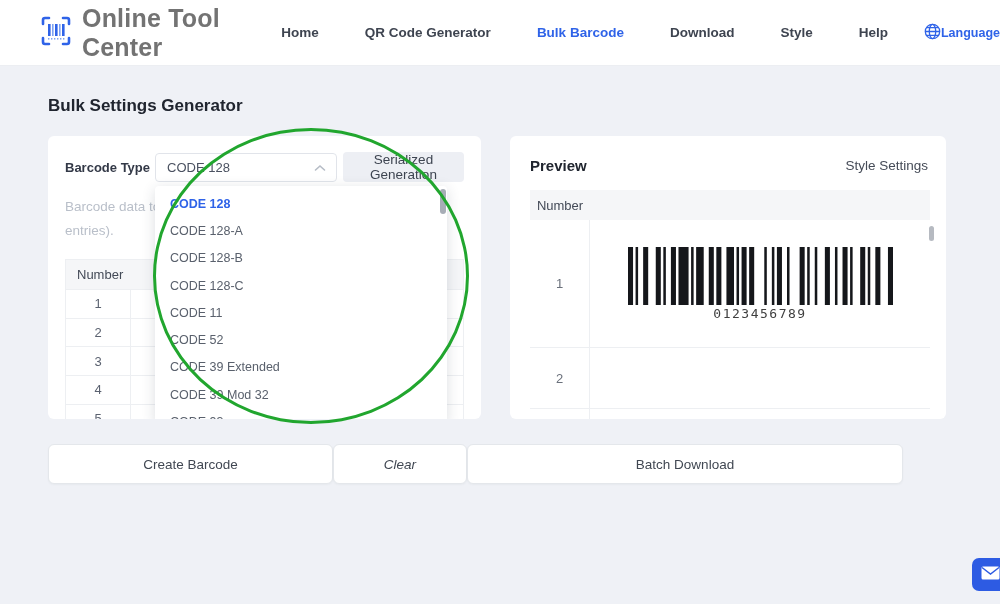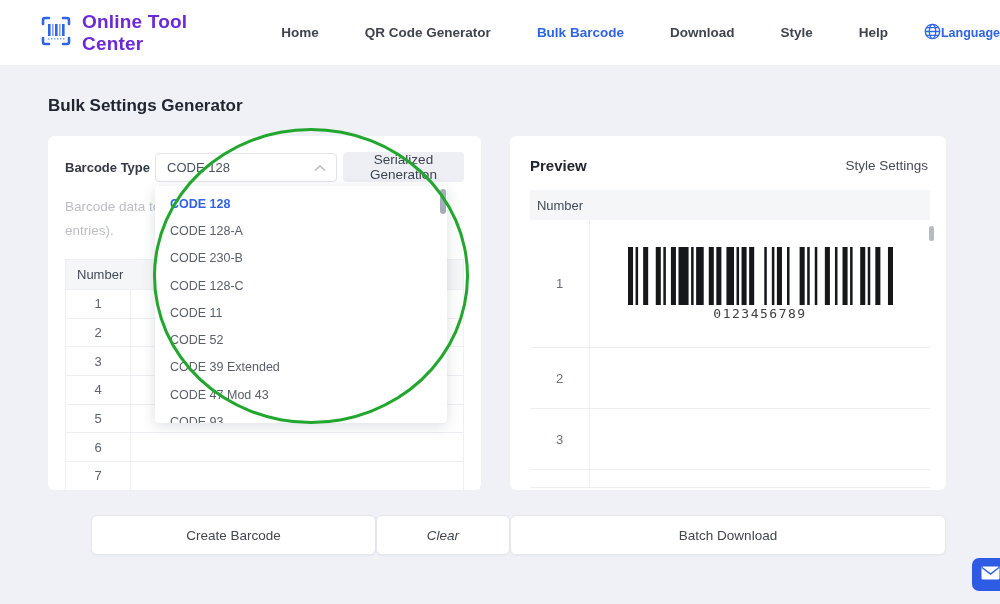--- a/index.html
+++ b/index.html
@@ -9,31 +9,31 @@
     background:#eff1f6;
     color:#2b313c;
     position:relative;
   }
   
   .header {
     height:65px; background:#ffffff; display:flex; align-items:center;
     padding-left:40px; position:relative; box-shadow:0 1px 0 #eceef2;
   }
   .brand { display:flex; align-items:center; gap:10px; }
-  .brand-name { font-size:19px; font-weight:800; color:#6d28d9; letter-spacing:.2px; }
+  .brand-name { font-size:25px; font-weight:800; color:#737373; letter-spacing:.2px; }
   .nav { display:flex; align-items:center; margin-left:58px; gap:46px; }
   .nav-item { font-size:13.5px; font-weight:700; color:#3e4450; cursor:pointer; white-space:nowrap; }
   .nav-item.active { color:#2f63e8; }
   .lang { display:flex; align-items:center; margin-left:36px; color:#2f63e8;
           font-size:12.5px; font-weight:700; cursor:pointer; white-space:nowrap; }
   
   .main { width:898px; margin:0 auto 0 48px; }
   .page-title { font-size:17px; font-weight:800; color:#20252f; margin-top:31px; }
   .panels { display:flex; gap:29px; margin-top:20px; }
-  .panel { background:#ffffff; border-radius:6px; height:354px; position:relative; overflow:hidden; }
+  .panel { background:#ffffff; border-radius:6px; height:283px; position:relative; overflow:hidden; }
   .panel-left { width:433px; }
   .panel-right { width:436px; }
   
   .type-row { display:flex; align-items:center; margin:16px 17px 0 17px; }
   .type-label { font-size:13px; font-weight:700; color:#333947; width:90px; }
   .type-select {
     width:182px; height:29px; border:1px solid #e1e4ea; border-radius:4px; background:#fff;
     display:flex; align-items:center; padding:0 10px 0 11px; cursor:pointer;
   }
   .type-select .val { font-size:13px; color:#4a5160; flex:1; }
@@ -75,21 +75,21 @@
             font-size:13px; color:#6a707b; border-right:1px solid #edeff2; }
   .pv-cell { flex:1; display:flex; flex-direction:column; align-items:center; justify-content:center; }
   .row-tall { height:128px; }
   .row-mid { height:61px; }
   .row-stub { height:18px; }
   .bc-value { font-family:"DejaVu Sans Mono", monospace; font-size:13px; color:#404040;
               letter-spacing:1.5px; margin-top:1px; }
   .pv-thumb { position:absolute; right:12px; top:90px; width:5px; height:15px;
               background:#b6bac1; border-radius:3px; cursor:pointer; }
   
-  .actions { display:flex; margin-top:25px; justify-content:flex-end; }
+  .actions { display:flex; margin-top:25px; justify-content:flex-start; }
   .action-btn {
     height:40px; background:#fff; border:1px solid #e4e7eb; border-radius:6px;
     font-family:inherit; font-size:13.5px; color:#40475200; color:#404752; cursor:pointer;
     box-shadow:0 1px 2px rgba(30,40,60,.04);
   }
   .btn-create { width:285px; }
   .btn-clear { width:134px;font-style:italic; }
   .btn-batch { width:436px; }
   
   .annotation-ellipse {
@@ -214,26 +214,26 @@
         </div>
         <div class="lt-row">
           <div class="lt-num">8</div>
             <div class="lt-data"></div>
         </div>
       </div>
 
       <div class="dropdown">
         <div class="dd-item selected">CODE 128</div>
         <div class="dd-item">CODE 128-A</div>
-        <div class="dd-item">CODE 230-B</div>
+        <div class="dd-item">CODE 128-B</div>
         <div class="dd-item">CODE 128-C</div>
         <div class="dd-item">CODE 11</div>
         <div class="dd-item">CODE 52</div>
         <div class="dd-item">CODE 39 Extended</div>
-        <div class="dd-item">CODE 47 Mod 43</div>
+        <div class="dd-item">CODE 39 Mod 32</div>
         <div class="dd-item">CODE 93</div>
         <div class="dd-thumb"></div>
       </div>
     </div>
 
     <div class="panel panel-right">
       <div class="preview-head">
         <span class="preview-title">Preview</span>
         <span class="style-settings">Style Settings</span>
       </div>

